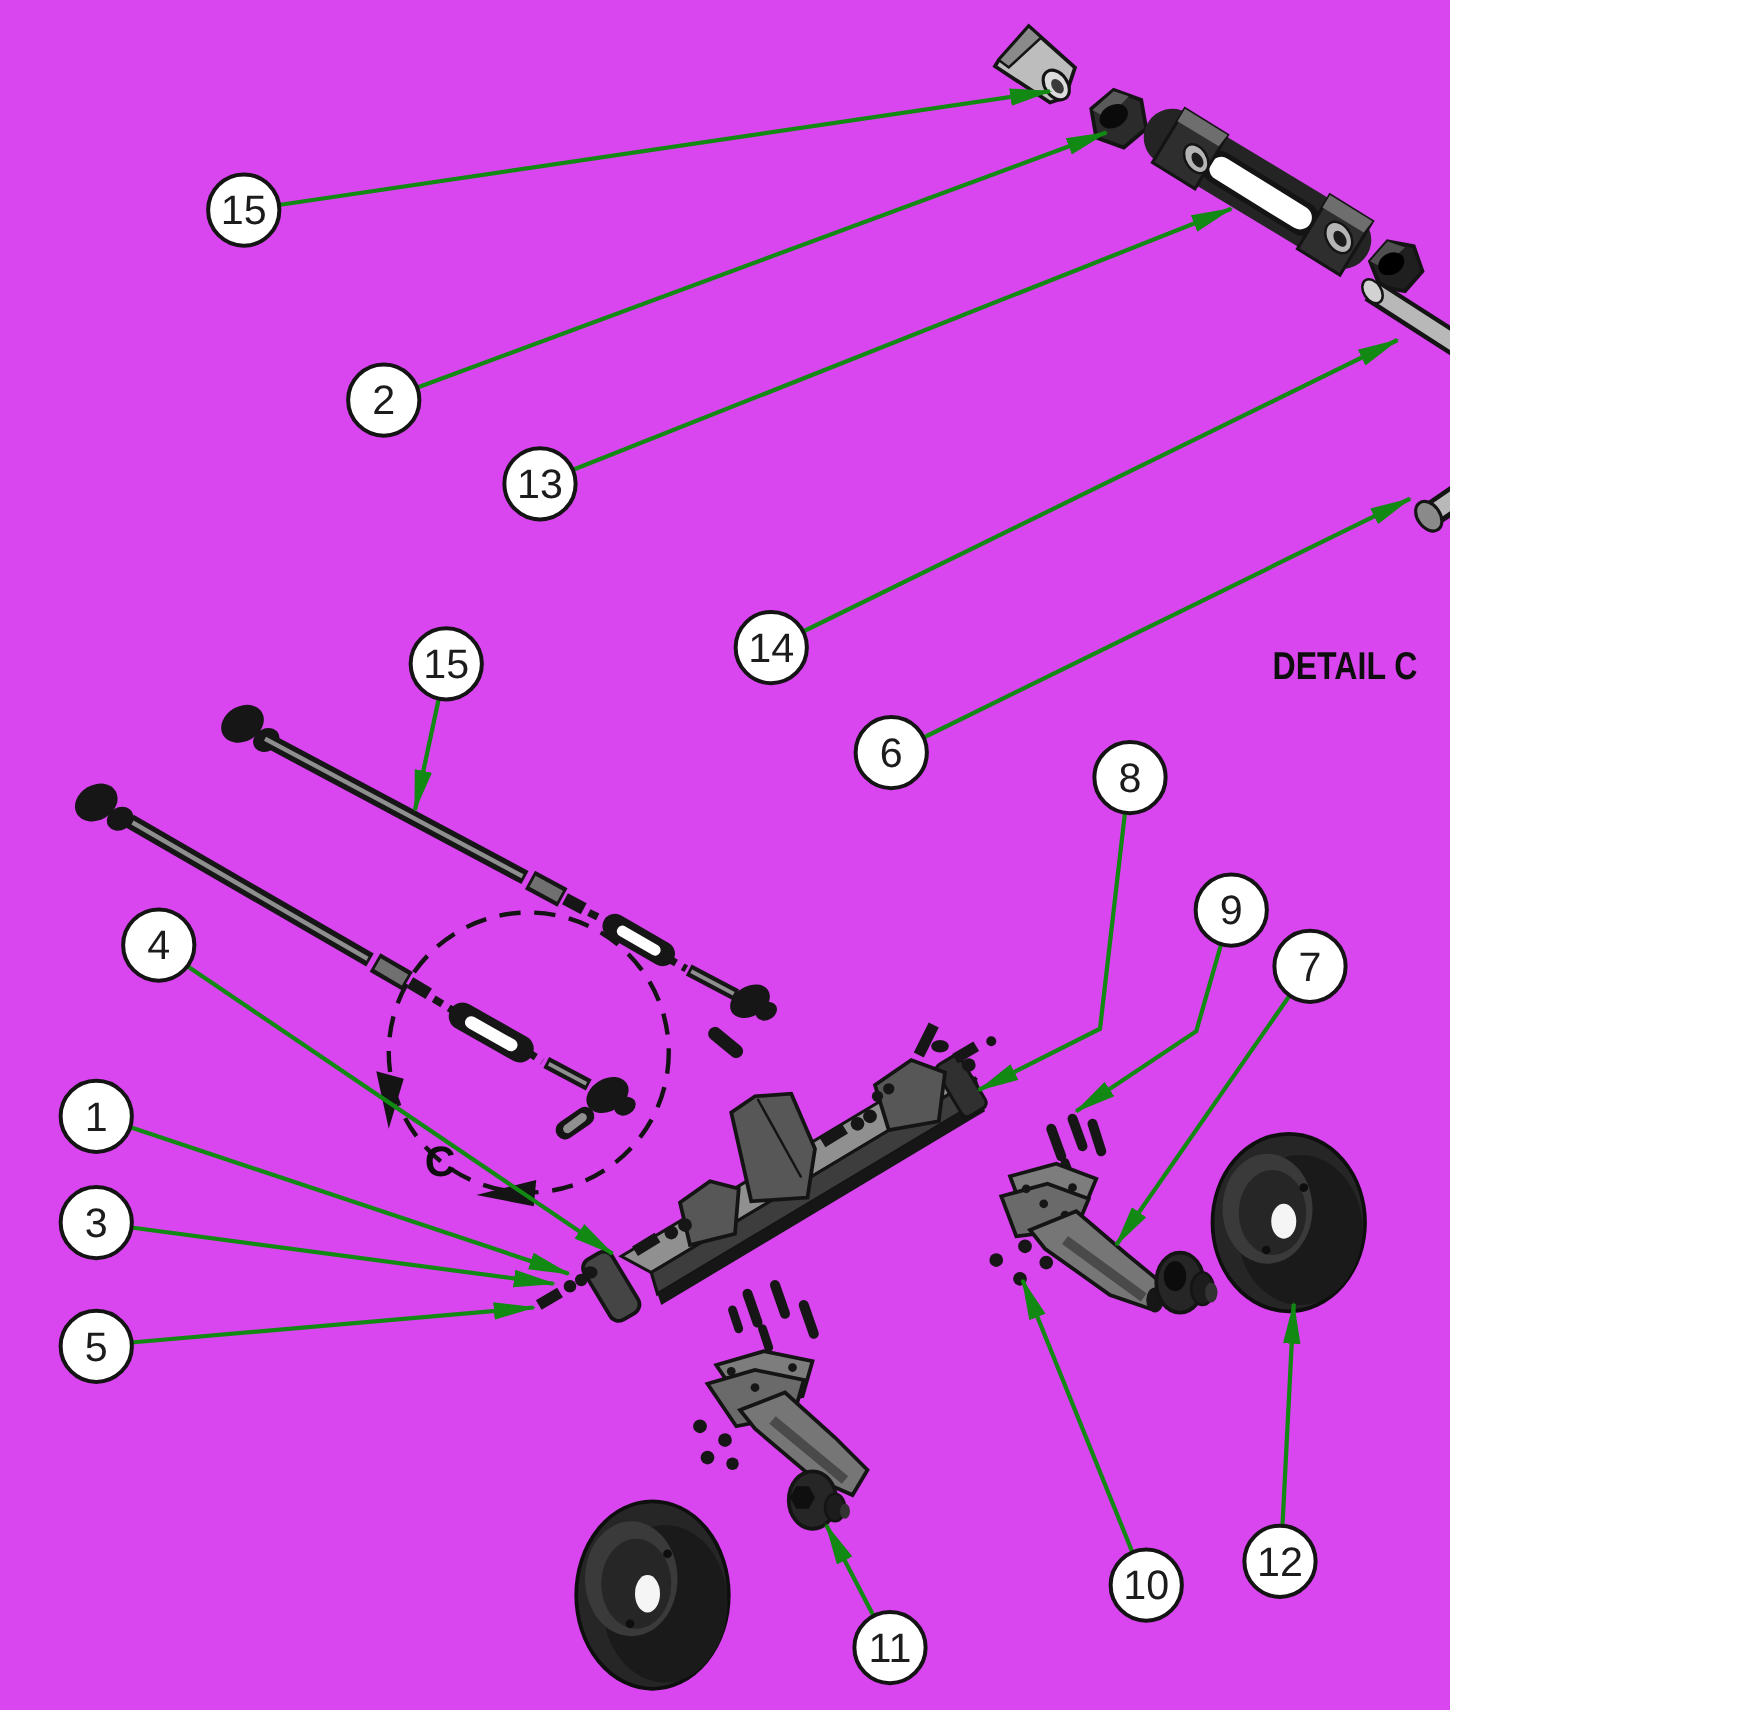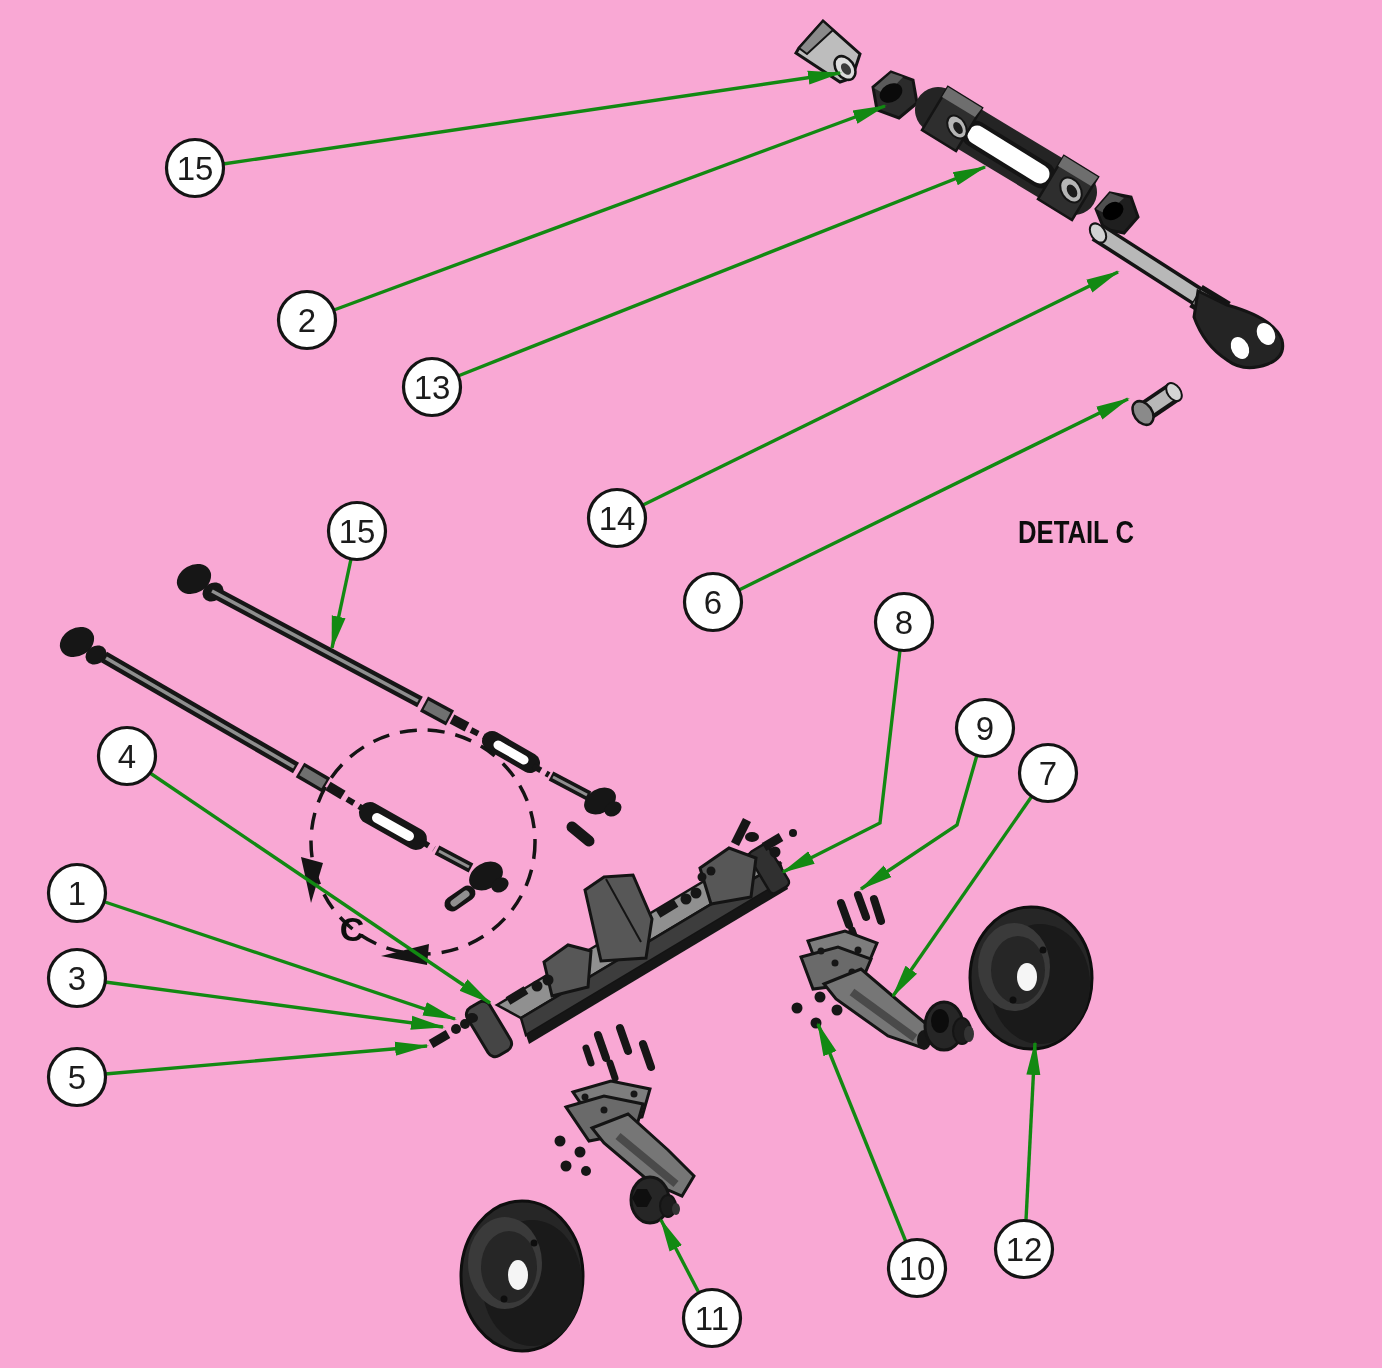--- a/index.html
+++ b/index.html
@@ -1,16 +1,16 @@
 <!DOCTYPE html>
 <html style="--green: #128912;"><head>
 <meta charset="utf-8">
 <style>
   html,body{margin:0;padding:0;background:#ffffff;}
-  .stage{position:relative;width:1382px;height:1368px;background:#f9a8d4;overflow:hidden;
+  .stage{position:relative;width:1160px;height:1368px;background:#d946ef;overflow:hidden;
          font-family:"Liberation Sans",sans-serif;}
   svg{display:block}
   .balloon-circle{fill:#ffffff;stroke:#141414;stroke-width:3.2px;}
   .balloon-num{font:33px "Liberation Sans",sans-serif;fill:#1c1c1c;text-anchor:middle;}
   .leader{fill:none;stroke:var(--green,#128912);stroke-width:3.4px;}
   .lbl{font-family:"Liberation Sans",sans-serif;font-weight:bold;fill:#0d0d0d;text-anchor:middle;}
 </style>
 </head>
 <body>
 

